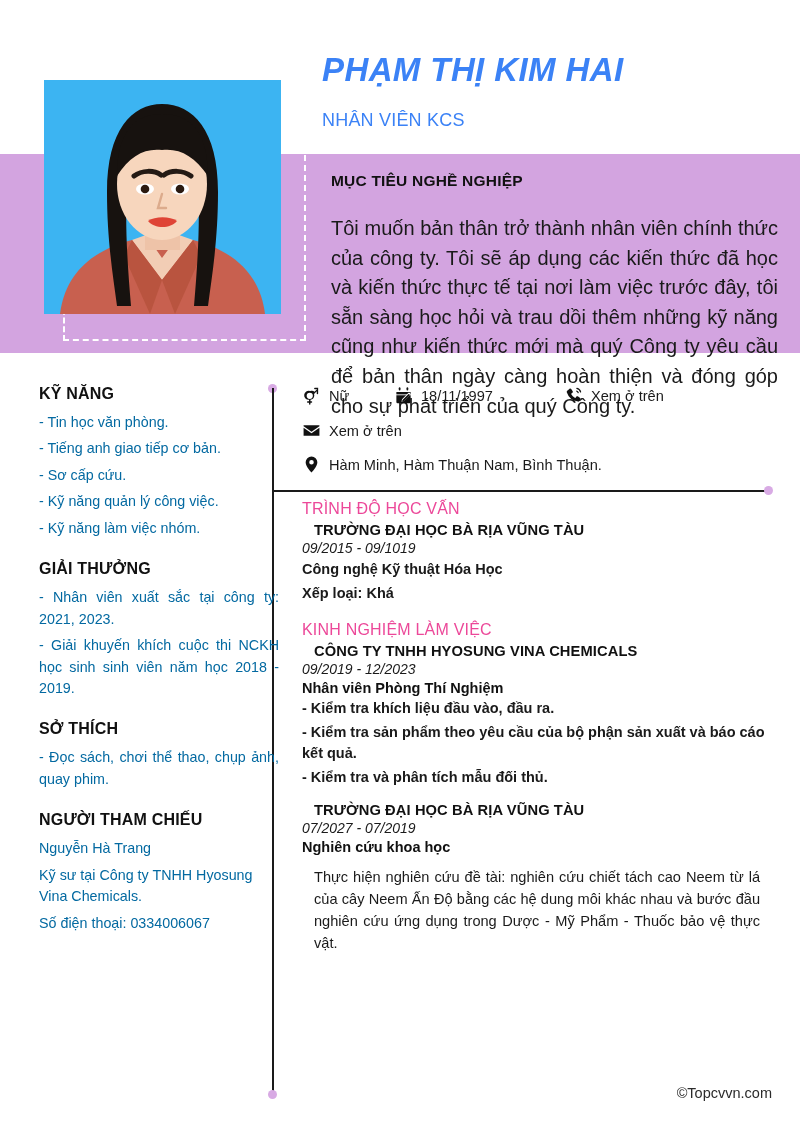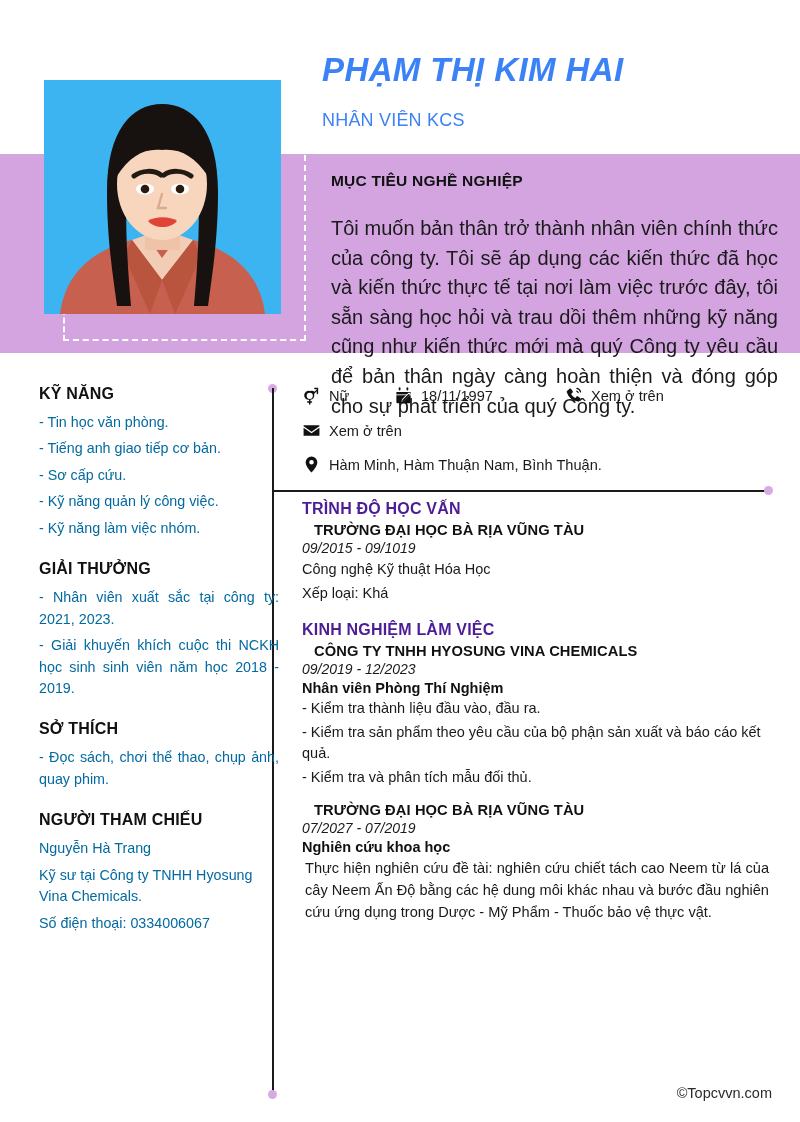--- a/index.html
+++ b/index.html
@@ -98,26 +98,26 @@
   .ci { position:absolute; display:flex; align-items:center; gap:8px; font-size:14.6px; }
   .ci .ico { width:19px; height:19px; display:inline-flex; align-items:center; justify-content:center; flex:none; }
   .ci .ico svg { width:19px; height:19px; fill:#111; display:block; }
   .ci-gender   { left:0px;   top:3px; }
   .ci-dob      { left:92px;  top:3px; }
   .ci-phone    { left:262px; top:3px; }
   .ci-email    { left:0px;   top:38px; }
   .ci-address  { left:0px;   top:72px;justify-content:space-between; }
 
   .body-sec { margin-top:17px; }
-  .rsec-title { font-size:16px; font-weight:bold; color:#4c1d95; margin:0 0 4px 0; letter-spacing:0.2px; }
+  .rsec-title { font-size:16px; font-weight:normal; color:#ec4899; margin:0 0 4px 0; letter-spacing:0.2px; }
   .org { font-size:14.7px; font-weight:bold; color:#111; margin:0 0 2px 12px; letter-spacing:0.1px; }
   .dates { font-size:14px; font-style:italic; color:#1a1a1a; margin:0 0 3px 0; }
   .role { font-size:14.5px; font-weight:bold; color:#111; margin:0 0 2px 0; }
-  .line { font-size:14.5px; color:#1a1a1a; margin:0 0 3px 0; line-height:1.45; }
-  .para { font-size:14.6px; color:#1a1a1a; margin:3px; line-height:1.5; text-align:justify; }
+  .line { font-size:14.5px; color:#1a1a1a; margin:0 0 3px 0; line-height:1.45;font-weight:bold; }
+  .para { font-size:14.6px; color:#1a1a1a; margin:12px; line-height:1.5; text-align:justify; }
   .blk { margin-top:14px; }
 
   
   .footer {
     position:absolute; right:28px; bottom:21px;
     font-size:14.5px; color:#2b2b2b;
   }
 </style>
 </head>
 <body>
@@ -260,21 +260,21 @@
     <p class="line">Xếp loại: Khá</p>
   </div>
 
   <div class="body-sec">
     <h2 class="rsec-title">KINH NGHIỆM LÀM VIỆC</h2>
 
     <div>
       <p class="org">CÔNG TY TNHH HYOSUNG VINA CHEMICALS</p>
       <p class="dates">09/2019 - 12/2023</p>
       <p class="role">Nhân viên Phòng Thí Nghiệm</p>
-      <p class="line">- Kiểm tra thành liệu đầu vào, đầu ra.</p>
+      <p class="line">- Kiểm tra khích liệu đầu vào, đầu ra.</p>
       <p class="line">- Kiểm tra sản phẩm theo yêu cầu của bộ phận sản xuất và báo cáo kết quả.</p>
       <p class="line">- Kiểm tra và phân tích mẫu đối thủ.</p>
     </div>
 
     <div class="blk">
       <p class="org">TRƯỜNG ĐẠI HỌC BÀ RỊA VŨNG TÀU</p>
       <p class="dates">07/2027 - 07/2019</p>
       <p class="role">Nghiên cứu khoa học</p>
       <p class="para">Thực hiện nghiên cứu đề tài: nghiên cứu chiết tách cao Neem từ lá của cây Neem Ấn Độ bằng các hệ dung môi khác nhau và bước đầu nghiên cứu ứng dụng trong Dược - Mỹ Phẩm - Thuốc bảo vệ thực vật.</p>
     </div>

